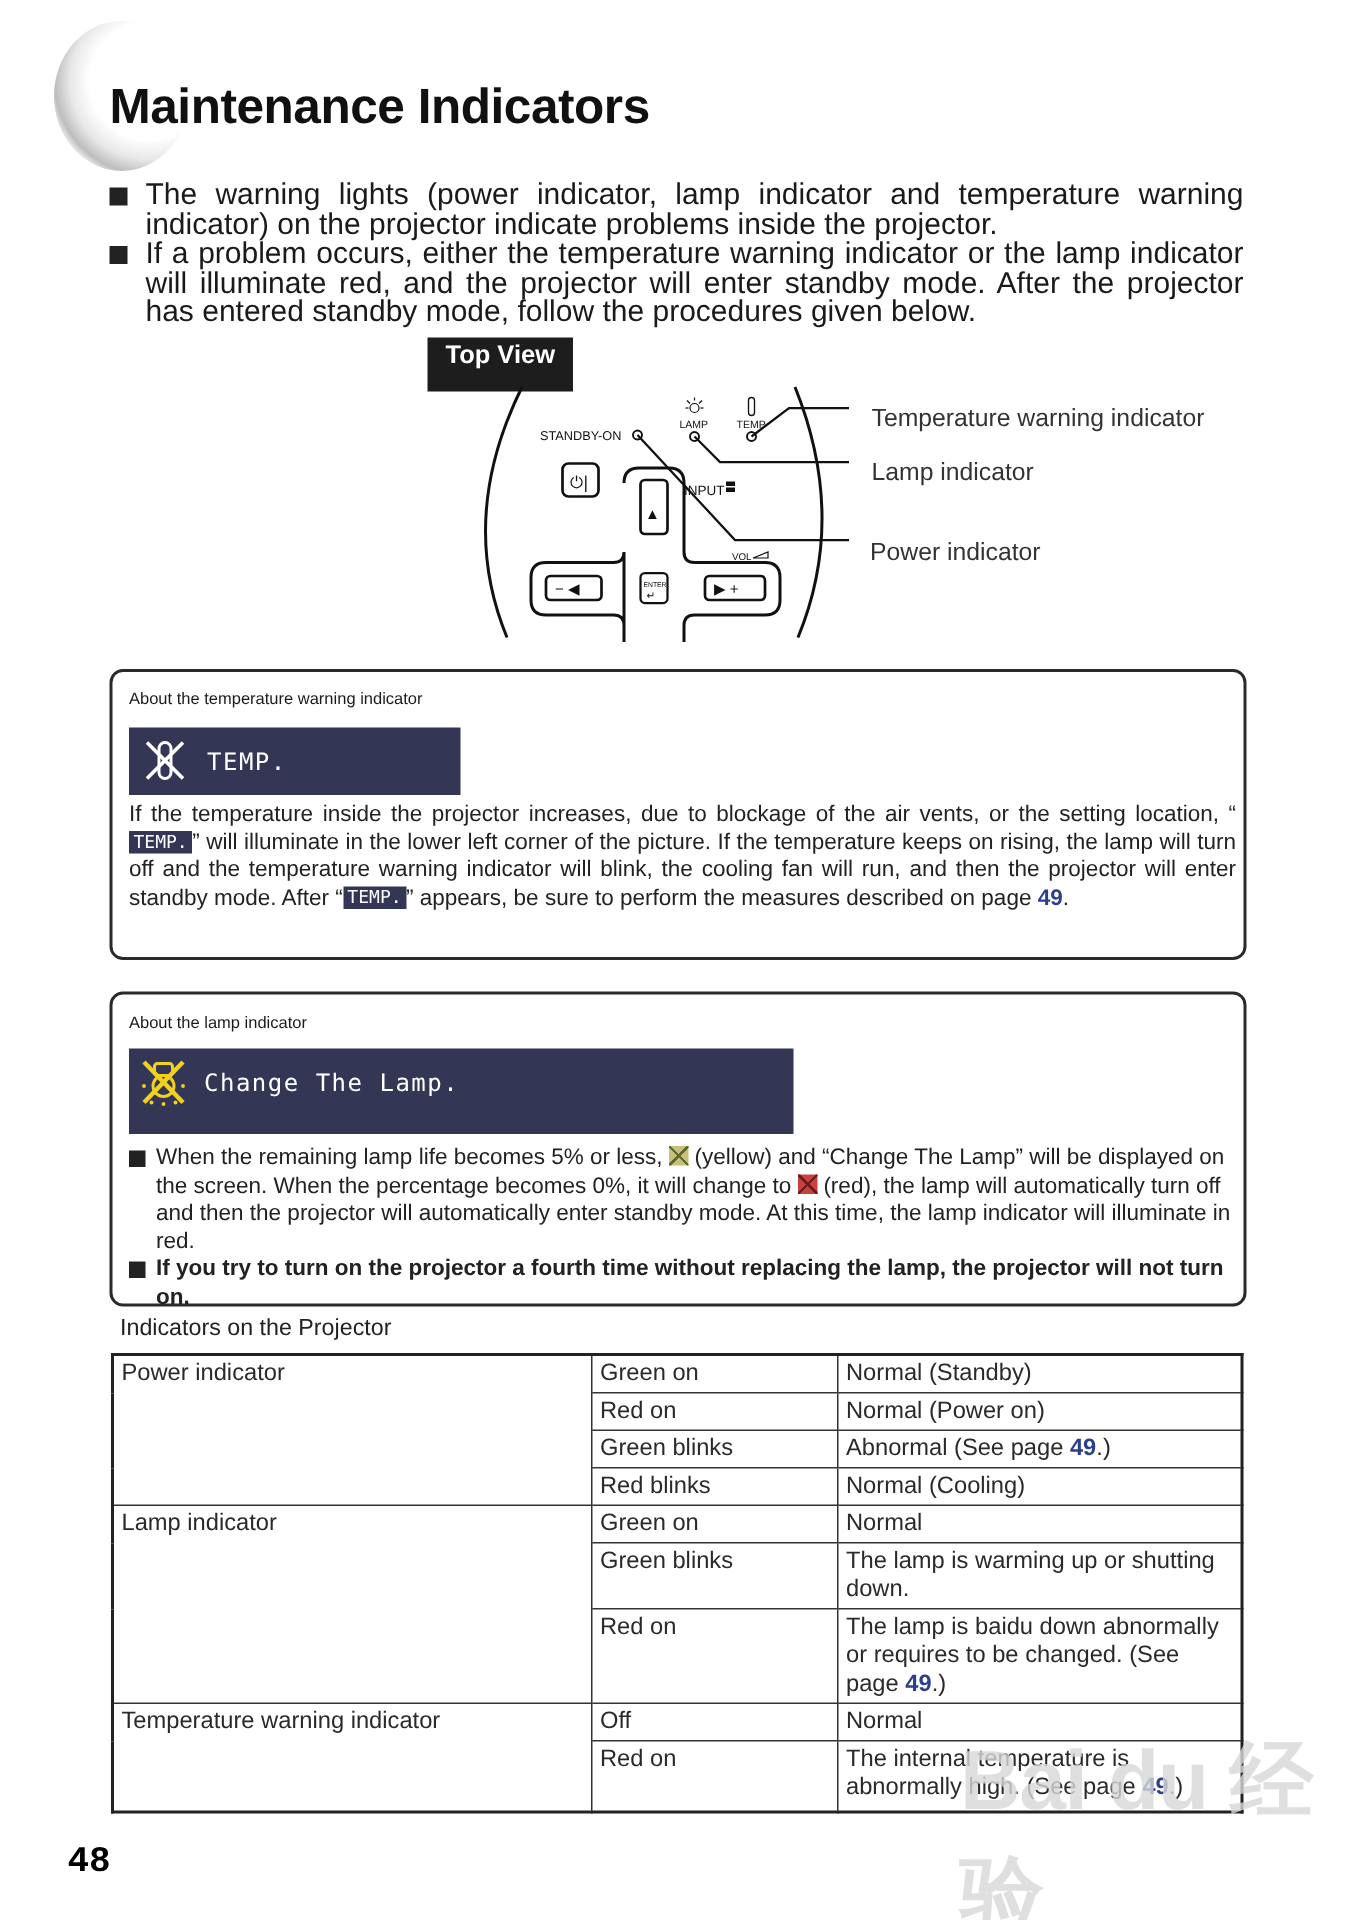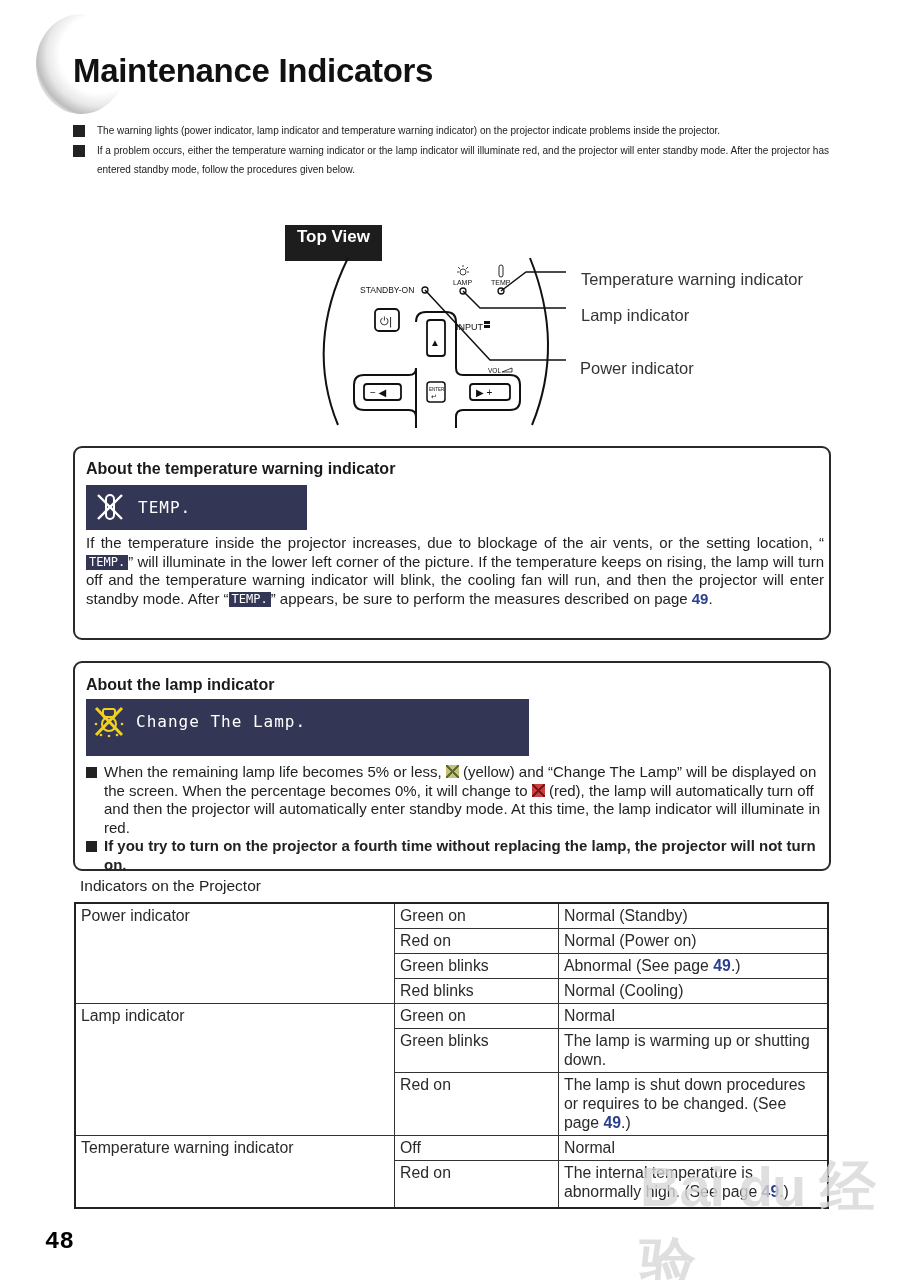--- a/index.html
+++ b/index.html
@@ -1,29 +1,29 @@
 <!DOCTYPE html>
 <html><head>
 <meta charset="utf-8">
 <style>
   html, body { margin:0; padding:0; background:#fff; }
   body { width:903px; height:1280px; position:relative; overflow:hidden;
          font-family:"Liberation Sans", sans-serif; color:#1a1a1a; }
   .swoosh { position:absolute; left:36px; top:14px; width:90px; height:100px; border-radius:50%;
             background:radial-gradient(circle at 70% 40%, #fff 0%, #fff 45%, #e8e8e8 60%, #bdbdbd 72%, #fff 80%); }
   .title { position:absolute; left:73px; top:52px; font-size:33px; font-weight:bold; letter-spacing:-0.3px; color:#111; }
-  .bullets { position:absolute; left:73px; top:121px; width:756px; font-size:10px; line-height:19.5px; }
+  .bullets { position:absolute; left:73px; top:121px; width:756px; font-size:20px; line-height:19.5px; }
   .bullet { position:relative; padding-left:24px; text-align:justify; }
   .sq { position:absolute; left:0; top:4px; width:12px; height:12px; background:#222; }
   .topview { position:absolute; left:285px; top:225px; width:97px; height:36px; background:#1d1d1d; color:#fff;
              font-weight:bold; font-size:17px; line-height:24px; text-align:center; }
   .diagram { position:absolute; left:300px; top:250px; }
   .callout { position:absolute; font-size:16.5px; color:#333; }
   .box { position:absolute; left:73px; width:754px; border:2px solid #2a2a2a; border-radius:9px; background:#fff; }
-  .box-title { position:absolute; left:11px; font-weight:bold; font-size:16px; }
+  .box-title { position:absolute; left:11px; font-weight:normal; font-size:11px; }
   .osd { position:absolute; left:11px; background:#333654; color:#fff; font-family:"DejaVu Sans Mono", monospace; }
   .body-text { position:absolute; left:11px; width:738px; font-size:15px; line-height:18.5px; text-align:justify; color:#222; }
   .chip { display:inline-block; background:#333654; color:#fff; font-family:"DejaVu Sans Mono", monospace;
           font-size:12px; line-height:15px; padding:0 3px; vertical-align:1px; }
   .link { color:#2b3f8f; font-weight:bold; }
   .ico-y { display:inline-block; width:13px; height:13px; background:#c8c07a; vertical-align:-1px;
            background-image:linear-gradient(45deg, transparent 45%, #5c6a2a 45%, #5c6a2a 55%, transparent 55%),
                             linear-gradient(-45deg, transparent 45%, #5c6a2a 45%, #5c6a2a 55%, transparent 55%); }
   .ico-r { display:inline-block; width:13px; height:13px; background:#c94040; vertical-align:-1px;
            background-image:linear-gradient(45deg, transparent 45%, #6b1b1b 45%, #6b1b1b 55%, transparent 55%),
@@ -176,21 +176,21 @@
     <td class="c1" rowspan="3">Lamp indicator</td>
     <td class="c2">Green on</td>
     <td>Normal</td>
   </tr>
   <tr>
     <td class="c2">Green blinks</td>
     <td>The lamp is warming up or shutting down.</td>
   </tr>
   <tr>
     <td class="c2">Red on</td>
-    <td><span>The lamp is shut down procedures or requires to be changed. (See page </span><span class="link">49</span><span>.)</span></td>
+    <td><span>The lamp is baidu down abnormally or requires to be changed. (See page </span><span class="link">49</span><span>.)</span></td>
   </tr>
   <tr>
     <td class="c1" rowspan="2" style="padding-right:70px;">Temperature warning indicator</td>
     <td class="c2">Off</td>
     <td>Normal</td>
   </tr>
   <tr>
     <td class="c2">Red on</td>
     <td style="padding-bottom:6px;"><span>The internal temperature is abnormally high. (See page </span><span class="link">49</span><span>.)</span></td>
   </tr>

